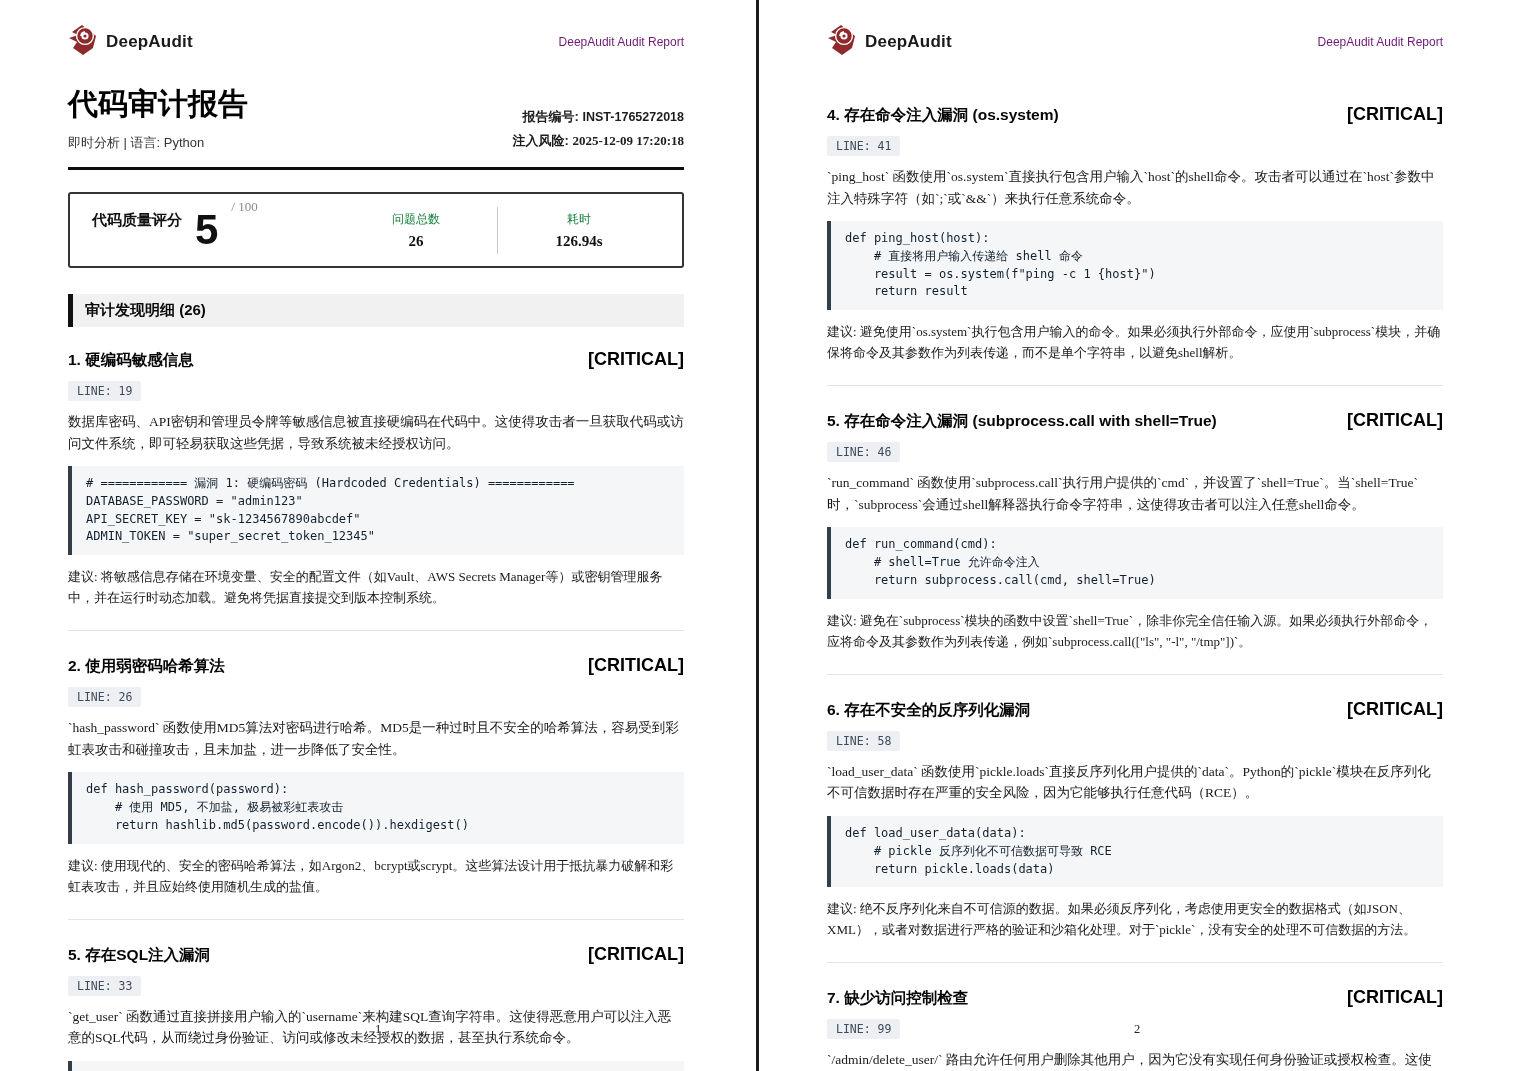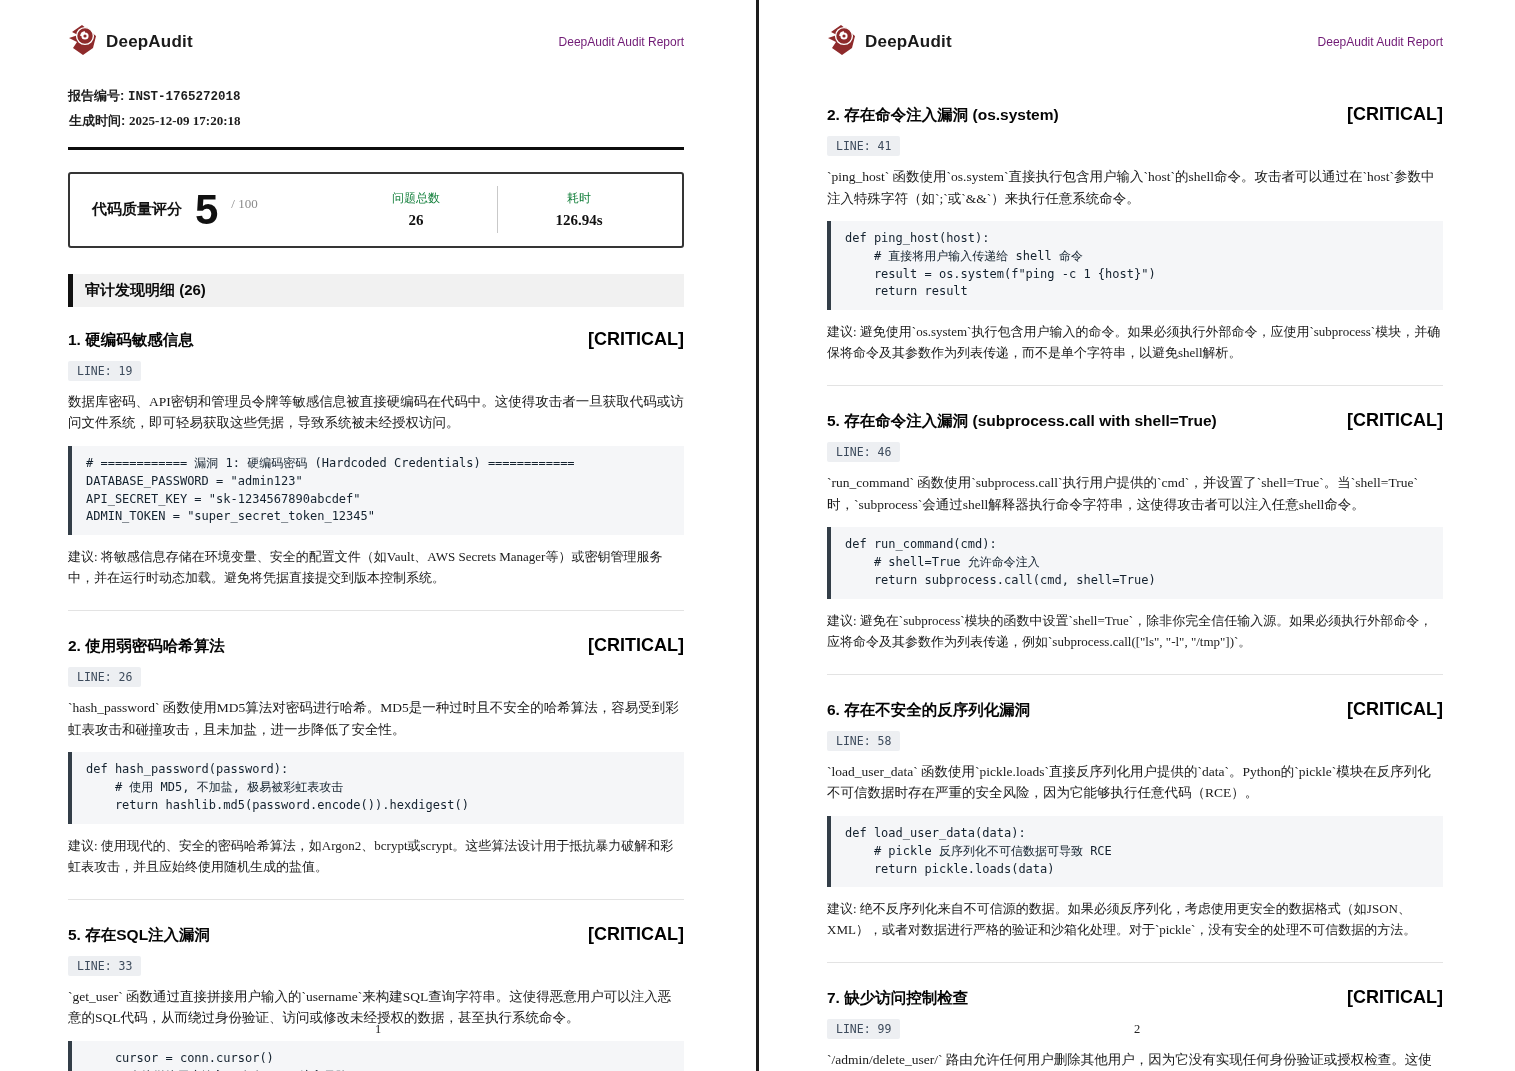--- a/index.html
+++ b/index.html
@@ -14,26 +14,26 @@
   .brand-name{font-weight:bold;font-size:17px;color:#1a1a1a;letter-spacing:.2px;}
   .header-right{font-size:12px;color:#701a75;}
 
   
   .title-row{display:flex;justify-content:space-between;align-items:flex-end;margin-top:24px;}
   .report-title{font-size:30px;font-weight:bold;margin:0;color:#000;}
   .report-subtitle{font-size:13px;color:#333;margin-top:9px;}
   .report-meta{text-align:right;font-size:13px;color:#1d1d1d;line-height:1.8;}
   .meta-label{font-weight:bold;}
   .meta-value{font-family:"Liberation Serif",serif;font-weight:bold;}
-  .meta-value.mono{font-family:Liberation Mono, monospace;font-size:12.5px;text-align:right;}
+  .meta-value.mono{font-family:Liberation Sans, sans-serif;font-size:12.5px;text-align:right;}
   .rule{border:none;border-top:3px solid #0d0d0d;margin:15px 0 0;}
 
   
   .score-card{border:2px solid #353535;border-radius:3px;display:flex;align-items:center;margin-top:22px;padding:10px 22px;height:52px;}
-  .score-left{display:flex;align-items:center;gap:13px;flex:1.5;}
+  .score-left{display:flex;align-items:flex-start;gap:13px;flex:1.5;}
   .score-label{font-weight:bold;font-size:15px;}
   .score-value{font-size:42px;font-weight:bold;line-height:.9;}
   .score-max{font-family:"Liberation Serif",serif;color:#8a8a8a;font-size:13px;margin-top:-12px;}
   .stat{flex:1;text-align:center;padding:4px 0;}
   .stat.bordered{border-left:1px solid #c9c9c9;}
   .stat-label{font-family:"Liberation Serif",serif;font-size:12px;color:#15803d;}
   .stat-value{font-family:"Liberation Serif",serif;font-weight:bold;font-size:15px;margin-top:5px;}
 
   
   .section-bar{margin-top:26px;background:#f1f1f1;border-left:5px solid #111;font-weight:bold;font-size:15px;padding:7px 12px;color:#0b0b0b;}
@@ -68,23 +68,27 @@
             <path d="M17 7.2 A4.8 4.8 0 1 1 12.2 12" fill="none" stroke="#8e2a2b" stroke-width="2.4"></path>
             <circle cx="17" cy="12" r="1.6" fill="#8e2a2b"></circle>
           </svg>
         </span>
         <span class="brand-name">DeepAudit</span>
       </div>
       <span class="header-right">DeepAudit Audit Report</span>
     </header>
 
     <div class="title-row">
+      <div>
+        <h1 class="report-title">代码审计报告</h1>
+        <div class="report-subtitle">即时分析 | 语言: Python</div>
+      </div>
       <div class="report-meta">
         <div><span class="meta-label">报告编号:</span> <span class="meta-value mono">INST-1765272018</span></div>
-        <div><span class="meta-label">生成时间:</span> <span class="meta-value">2025-12-09 17:20:18</span></div>
+        <div><span class="meta-label">注入风险:</span> <span class="meta-value">2025-12-09 17:20:18</span></div>
       </div>
     </div>
 
     <hr class="rule">
 
     <div class="score-card">
       <div class="score-left">
         <span class="score-label">代码质量评分</span>
         <span class="score-value">5</span>
         <span class="score-max">/ 100</span>
@@ -159,21 +163,21 @@
             <circle cx="17" cy="12" r="1.6" fill="#8e2a2b"></circle>
           </svg>
         </span>
         <span class="brand-name">DeepAudit</span>
       </div>
       <span class="header-right">DeepAudit Audit Report</span>
     </header>
 
     <article class="finding first-on-page">
       <div class="f-head">
-        <h3 class="f-title">2. 存在命令注入漏洞 (os.system)</h3>
+        <h3 class="f-title">4. 存在命令注入漏洞 (os.system)</h3>
         <span class="f-sev">[CRITICAL]</span>
       </div>
       <span class="line-badge">LINE: 41</span>
       <p class="desc">`ping_host` 函数使用`os.system`直接执行包含用户输入`host`的shell命令。攻击者可以通过在`host`参数中注入特殊字符（如`;`或`&amp;&amp;`）来执行任意系统命令。</p>
       <pre class="code">def ping_host(host):
     # 直接将用户输入传递给 shell 命令
     result = os.system(f"ping -c 1 {host}")
     return result</pre>
       <p class="suggestion">建议: 避免使用`os.system`执行包含用户输入的命令。如果必须执行外部命令，应使用`subprocess`模块，并确保将命令及其参数作为列表传递，而不是单个字符串，以避免shell解析。</p>
     </article>

